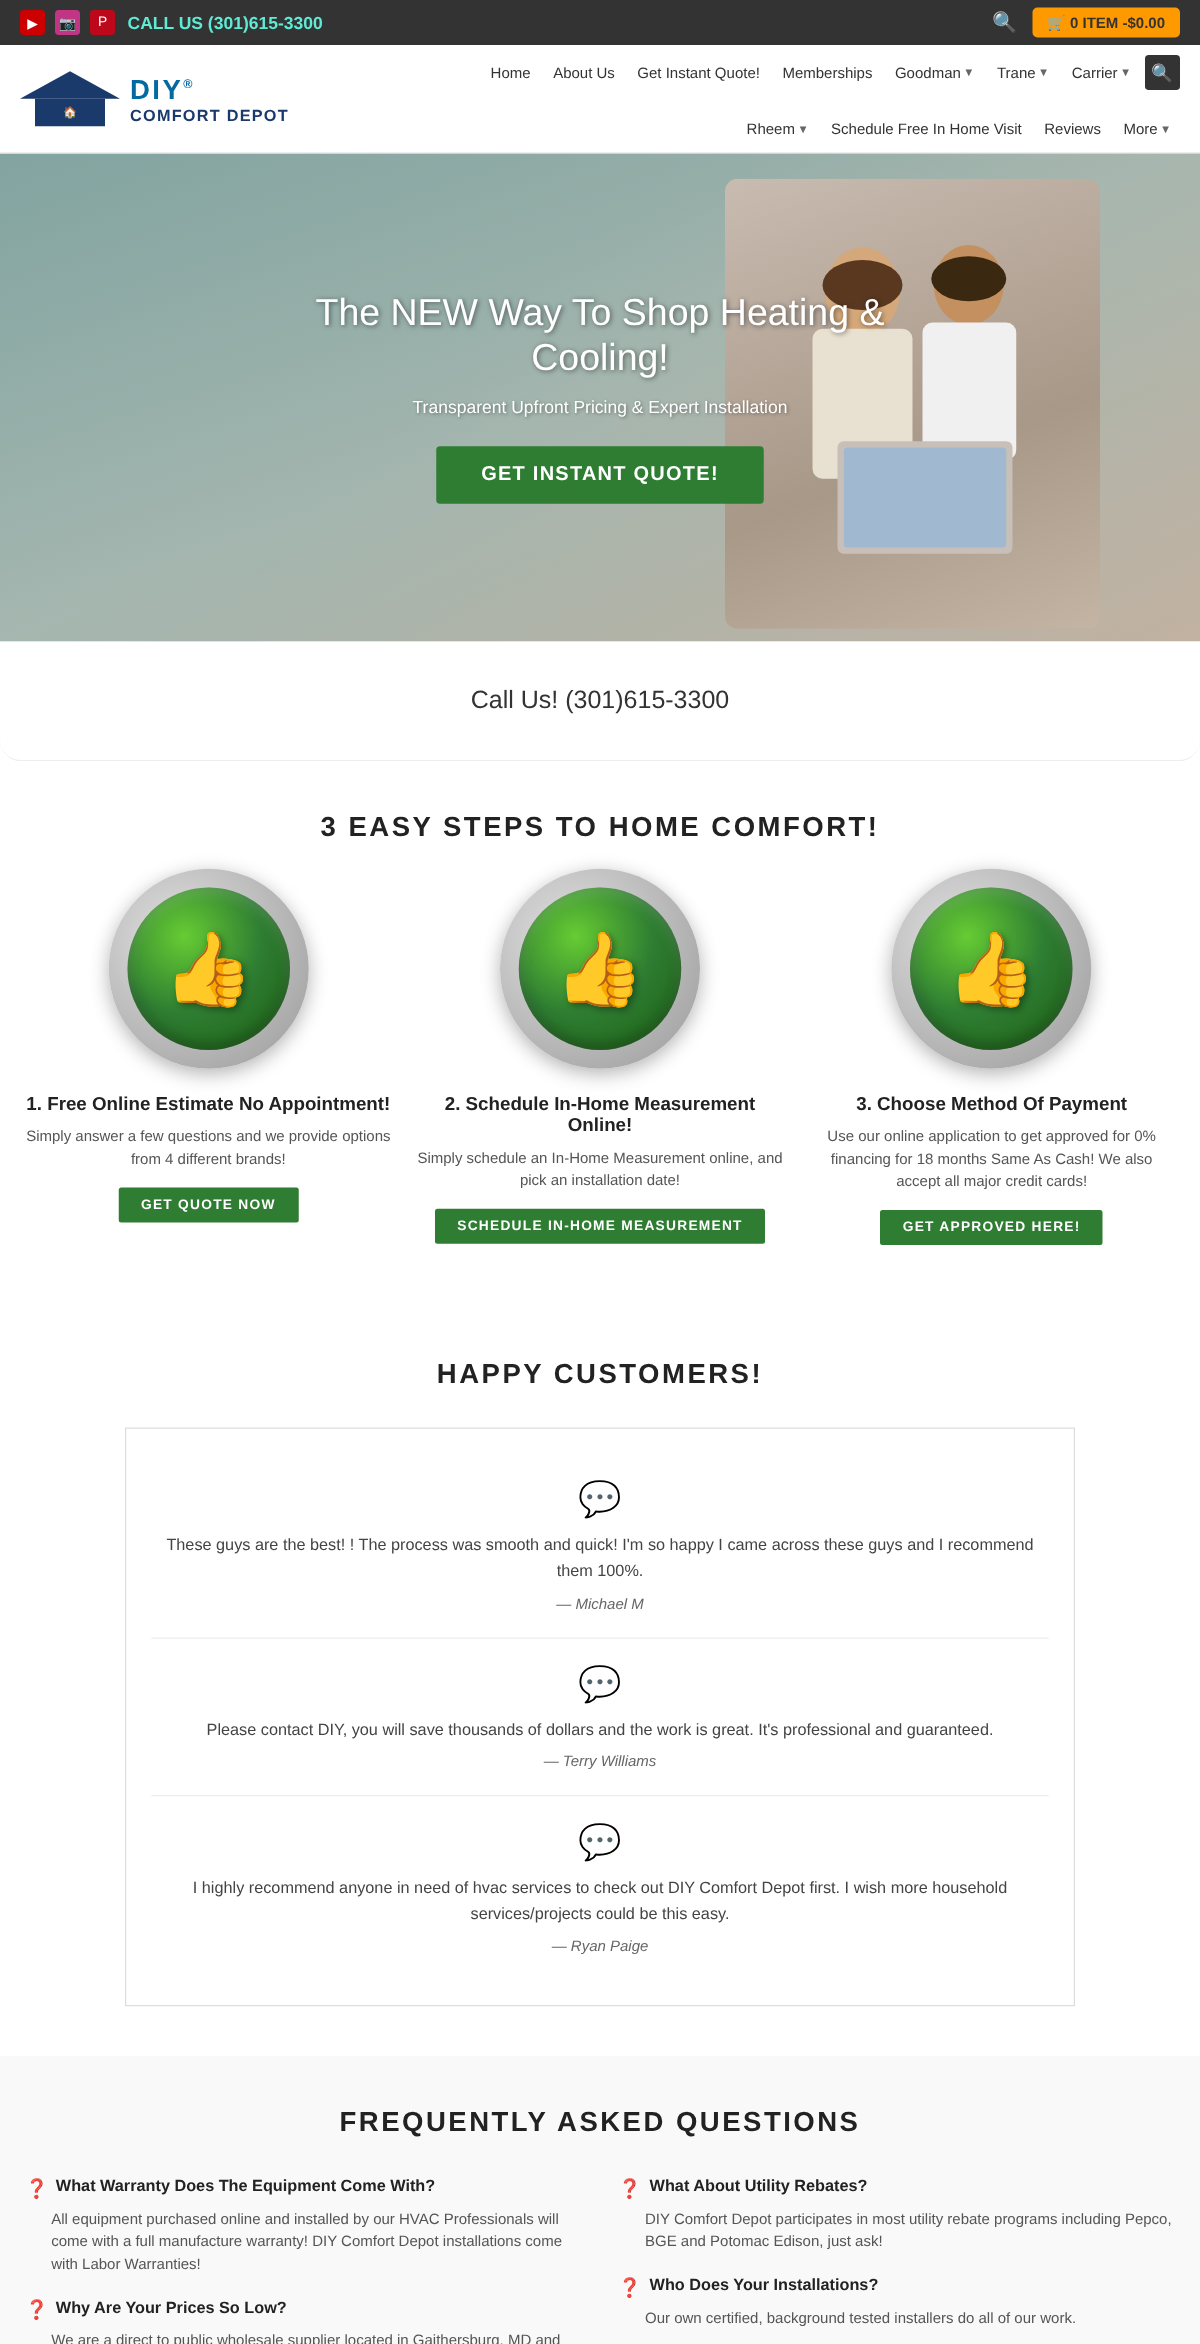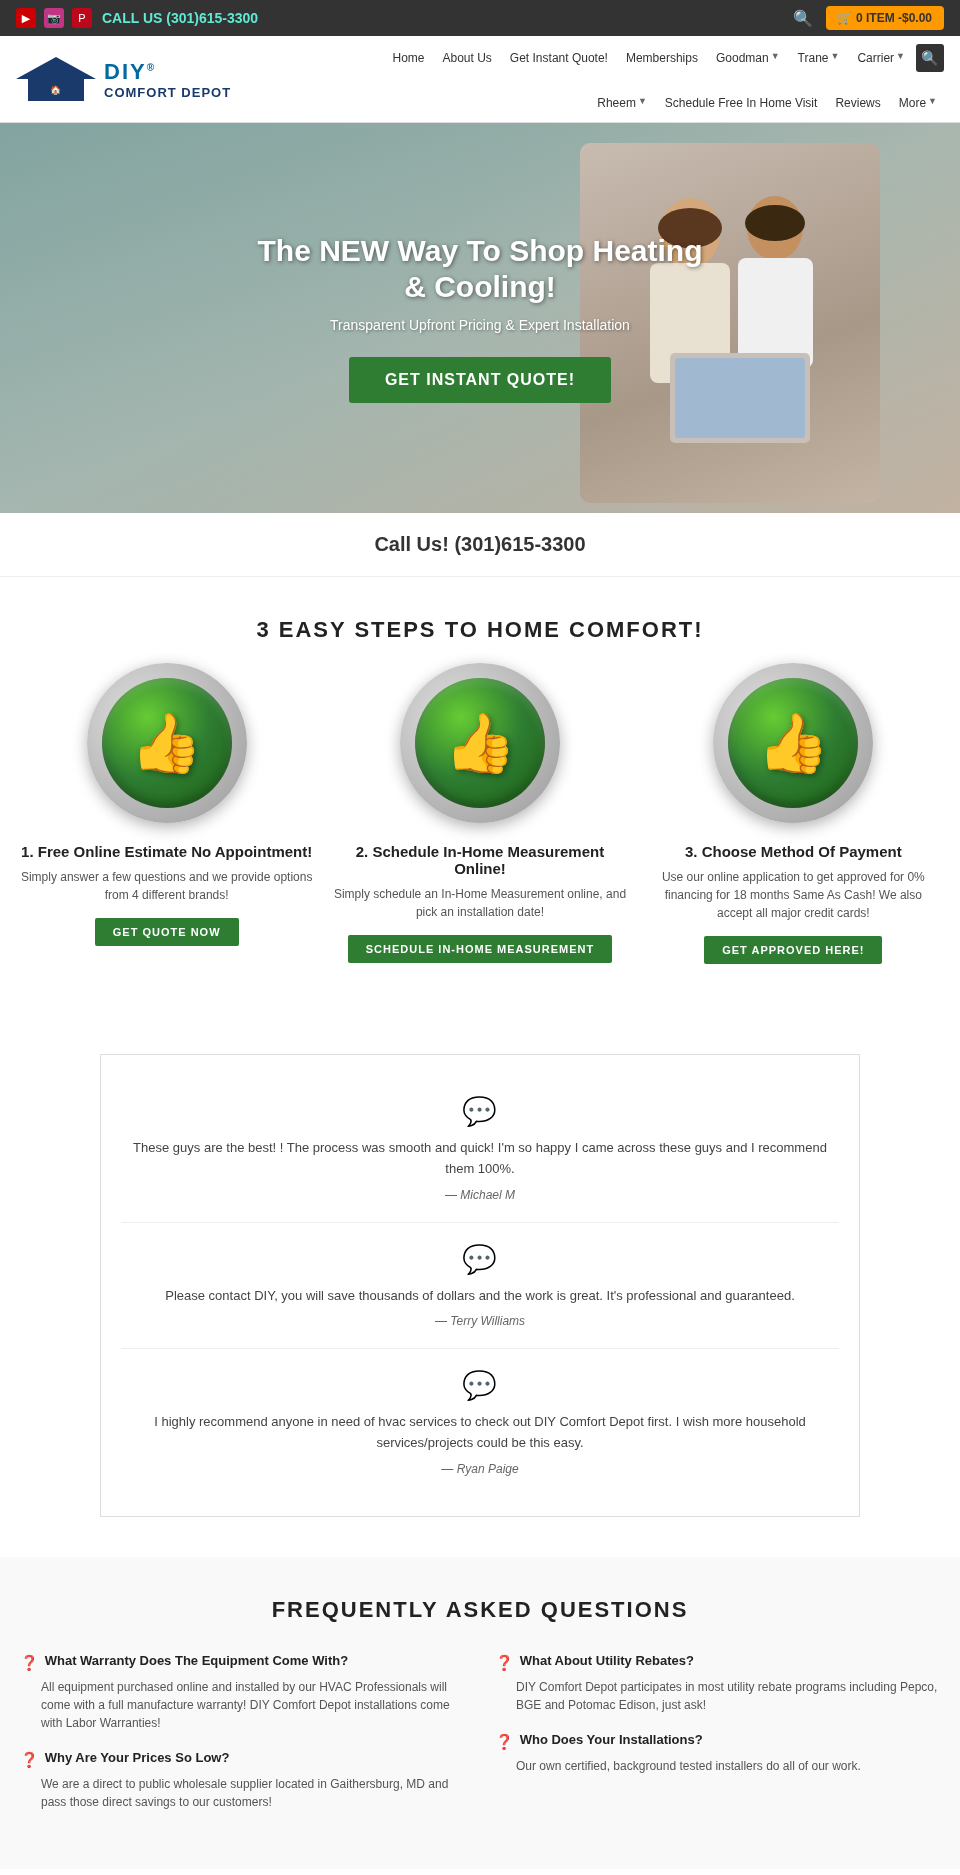--- a/index.html
+++ b/index.html
@@ -54,21 +54,21 @@
     .logo-text { font-size: 9px; color: #fff; font-weight: bold; }
     .logo-brand { display: flex; flex-direction: column; }
     .logo-diy { font-size: 22px; font-weight: 900; color: #0369a1; letter-spacing: 2px; }
     .logo-diy sup { font-size: 10px; }
     .logo-comfort { font-size: 13px; font-weight: bold; color: #1a3a6b; letter-spacing: 1px; }
     .nav-row { display: flex; align-items: center; gap: 4px; flex-wrap: wrap; justify-content: flex-end; }
     .nav-link {
       font-size: 12px; color: #333; text-decoration: none; padding: 4px 7px;
       cursor: pointer; white-space: nowrap;
     }
-    .nav-link-dropdown { display: flex; align-items: flex-start; gap: 2px; }
+    .nav-link-dropdown { display: flex; align-items: center; gap: 2px; }
     .chevron { font-size: 9px; color: #666; }
     .nav-search-btn {
       background: #333; color: #fff; border: none; width: 28px; height: 28px;
       border-radius: 3px; cursor: pointer; font-size: 14px;
     }
 
     
     .hero {
       background: linear-gradient(135deg, #b0c4c0 0%, #8aa8a5 40%, #c8b8a8 100%);
       height: 390px;
@@ -92,35 +92,35 @@
       width: 100%; height: 100%;
       background: linear-gradient(160deg, #c8bbb0 0%, #a89888 60%, #c4b4a4 100%);
       display: flex; align-items: flex-end; justify-content: center;
     }
     
     .hero-content {
       position: relative; z-index: 2; text-align: center; max-width: 500px;
       padding: 40px 20px;
     }
     .hero-title {
-      font-size: 30px; font-weight: 700; color: #fff; text-shadow: 1px 1px 4px rgba(0,0,0,0.5);
+      font-size: 30px; font-weight: 400; color: #fff; text-shadow: 1px 1px 4px rgba(0,0,0,0.5);
       line-height: 1.2; margin-bottom: 12px;
     }
     .hero-subtitle {
       font-size: 14px; color: #fff; text-shadow: 1px 1px 3px rgba(0,0,0,0.4);
       margin-bottom: 24px;
     }
     .hero-cta {
       background: #2e7d32; color: #fff; border: none; padding: 14px 36px;
       font-size: 16px; font-weight: bold; letter-spacing: 1px; cursor: pointer;
       border-radius: 3px;
     }
 
     
-    .call-section { text-align: center; padding: 20px; font-size: 20px; font-weight: bold; color: #333; border-bottom: 1px solid #eee; }
+    .call-section { text-align: center; padding: 36px; font-size: 20px; font-weight: normal; color: #333; border-bottom: 1px solid #eee; border-radius: 17px; }
 
     
     .steps-section { padding: 40px 20px; text-align: center; }
     .steps-title { font-size: 22px; font-weight: 900; letter-spacing: 2px; margin-bottom: 20px; color: #222; }
     .steps-grid { display: flex; justify-content: space-around; gap: 20px; margin-bottom: 10px; }
     .step-card { flex: 1; display: flex; flex-direction: column; align-items: center; }
     .step-icon-wrap {
       width: 160px; height: 160px; border-radius: 50%;
       background: radial-gradient(circle at 35% 35%, #e0e0e0, #999);
       display: flex; align-items: center; justify-content: center;
@@ -284,20 +284,21 @@
       </div>
       <p class="step-num">3. Choose Method Of Payment</p>
       <p class="step-desc">Use our online application to get approved for 0% financing for 18 months Same As Cash! We also accept all major credit cards!</p>
       <button class="step-btn">GET APPROVED HERE!</button>
     </div>
 
   </div>
 </div>
 
 <div class="testimonials-section">
+  <h2 class="testimonials-title">HAPPY CUSTOMERS!</h2>
   <div class="testimonials-container">
 
     <div class="testimonial">
       <div class="quote-icon">💬</div>
       <p class="testimonial-text">These guys are the best! ! The process was smooth and quick! I'm so happy I came across these guys and I recommend them 100%.</p>
       <p class="testimonial-author">— Michael M</p>
     </div>
 
     <div class="testimonial">
       <div class="quote-icon">💬</div>

